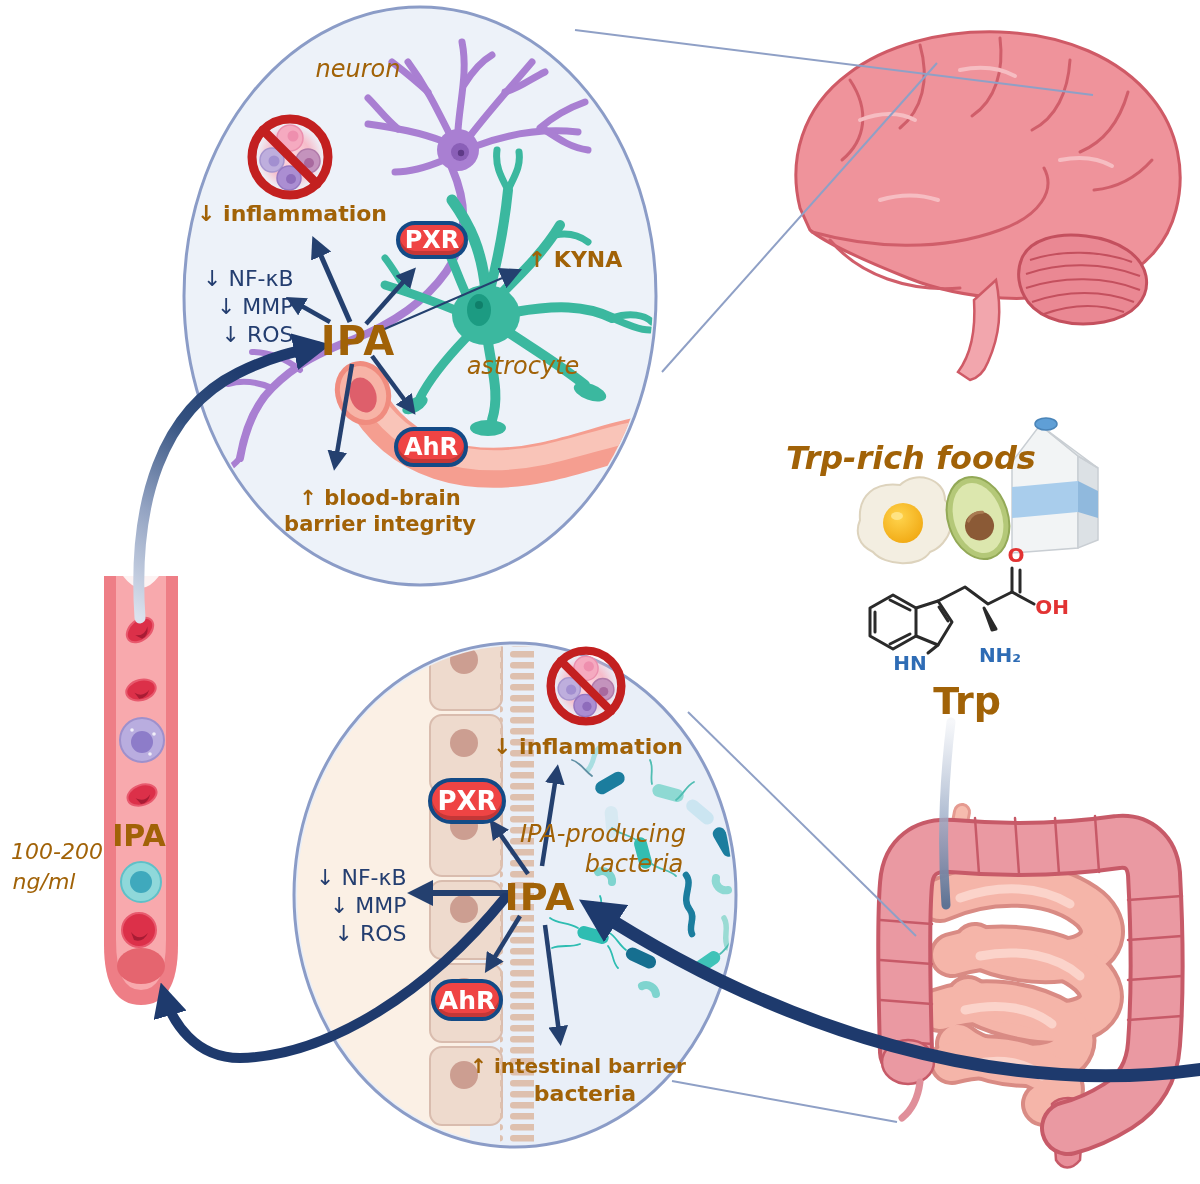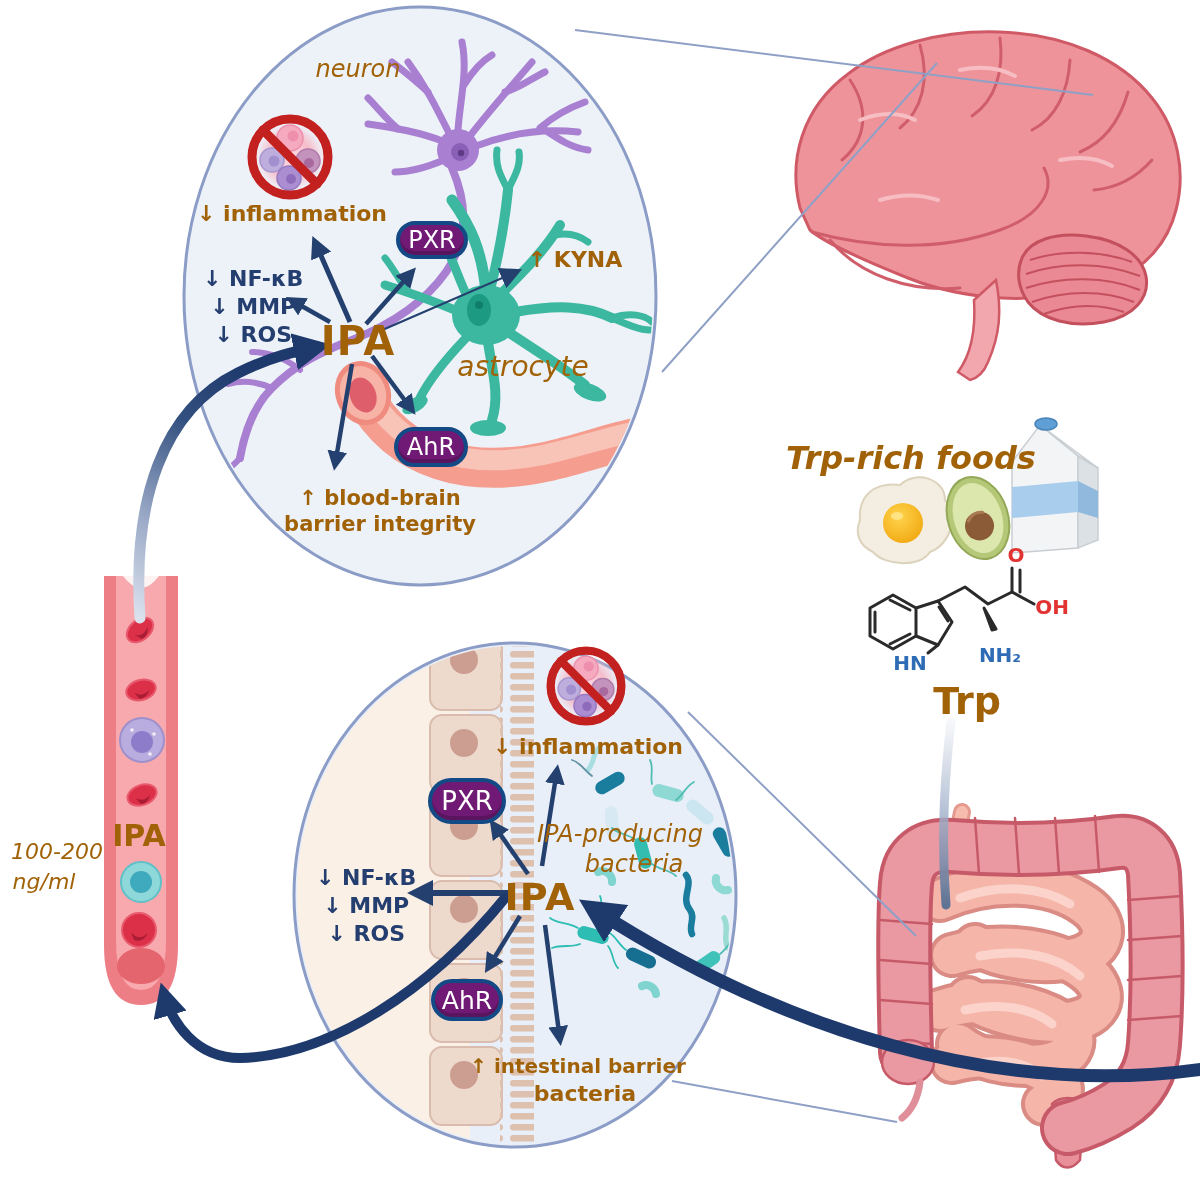--- a/index.html
+++ b/index.html
@@ -4,25 +4,25 @@
 <style>
   html,body{margin:0;padding:0;background:#ffffff;}
   #stage{position:relative;width:1200px;height:1184px;overflow:hidden;
          font-family:"DejaVu Sans","Liberation Sans",sans-serif;}
   #art{position:absolute;left:0;top:0;}
   .lbl{position:absolute;transform:translate(-50%,-50%);white-space:nowrap;
        color:#a16207;font-weight:bold;z-index:5;}
   .it{font-style:italic;font-weight:normal;}
   .big{font-size:40px;letter-spacing:1px;}
   .med{font-size:22px;}
-  .list{position:absolute;z-index:5;color:#243e70;font-weight:bold;
-        font-size:22px;line-height:28px;text-align:center;}
+  .list{position:absolute;z-index:5;color:#243e70;font-weight:normal;
+        font-size:22px;line-height:28px;text-align:right;}
   .pill{position:absolute;transform:translate(-50%,-50%);z-index:6;
-        background:#701a75;border:4px solid #134a86;border-radius:999px;
-        color:#ffffff;font-weight:normal;display:flex;align-items:center;
+        background:#ef4444;border:4px solid #134a86;border-radius:999px;
+        color:#ffffff;font-weight:bold;display:flex;align-items:center;
         justify-content:center;box-shadow:inset 0 -4px 0 rgba(0,0,0,0.18);text-align:right;}
 </style>
 </head>
 <body>
 
 <div id="stage">
 
 <svg id="art" width="1200" height="1184" viewBox="0 0 1200 1184">
   <defs>
     <marker id="ah" viewBox="0 0 10 10" refX="7" refY="5" markerWidth="4.4" markerHeight="4.4" orient="auto">
@@ -390,36 +390,36 @@
     <path d="M520,916 L488,968" stroke-width="4.5" marker-end="url(#ah)"></path>
     <path d="M545,925 L560,1040" stroke-width="4.5" marker-end="url(#ah)"></path>
   </g>
 
   <path d="M1210,1068 C1000,1100 780,1030 592,908" fill="none" stroke="#1e3a6d" stroke-width="13" stroke-linecap="round" marker-end="url(#ahBig)"></path>
 
   <path d="M505,898 C430,990 330,1056 240,1058 C195,1058 172,1022 164,994" fill="none" stroke="#1e3a6d" stroke-width="10" stroke-linecap="round" marker-end="url(#ahBig)"></path>
 </svg>
 
 <div class="lbl it" style="left:358px;top:69px;font-size:24px;">neuron</div>
-<div class="lbl it" style="left:523px;top:366px;font-size:28px;">astrocyte</div>
+<div class="lbl it" style="left:523px;top:366px;font-size:24px;">astrocyte</div>
 <div class="lbl med" style="left:292px;top:213px;">↓ inflammation</div>
 <div class="list" style="left:203px;top:265px;">
   <div>↓ NF-κB</div>
   <div>↓ MMP</div>
   <div>↓ ROS</div>
 </div>
 <div class="lbl big" style="left:358px;top:341px;">IPA</div>
 <div class="lbl med" style="left:575px;top:259px;">↑ KYNA</div>
 <div class="lbl" style="left:380px;top:498px;font-size:21px;">↑ blood-brain</div>
 <div class="lbl" style="left:380px;top:524px;font-size:21px;">barrier integrity</div>
 <div class="pill" style="left:432px;top:240px;width:64px;height:30px;font-size:24px;">PXR</div>
 <div class="pill" style="left:431px;top:447px;width:66px;height:32px;font-size:24px;">AhR</div>
 
 <div class="lbl med" style="left:588px;top:746px;">↓ inflammation</div>
-<div class="lbl it" style="left:620px;top:834px;font-size:24px;">IPA-producing</div>
+<div class="lbl it" style="left:603px;top:834px;font-size:24px;">IPA-producing</div>
 <div class="lbl it" style="left:634px;top:864px;font-size:24px;">bacteria</div>
 <div class="lbl" style="left:540px;top:897px;font-size:38px;letter-spacing:1px;">IPA</div>
 <div class="list" style="left:316px;top:864px;">
   <div>↓ NF-κB</div>
   <div>↓ MMP</div>
   <div>↓ ROS</div>
 </div>
 <div class="lbl" style="left:578px;top:1066px;font-size:20px;">↑ intestinal barrier</div>
 <div class="lbl" style="left:585px;top:1093px;font-size:22px;">bacteria</div>
 <div class="pill" style="left:467px;top:801px;width:70px;height:38px;font-size:26px;">PXR</div>

